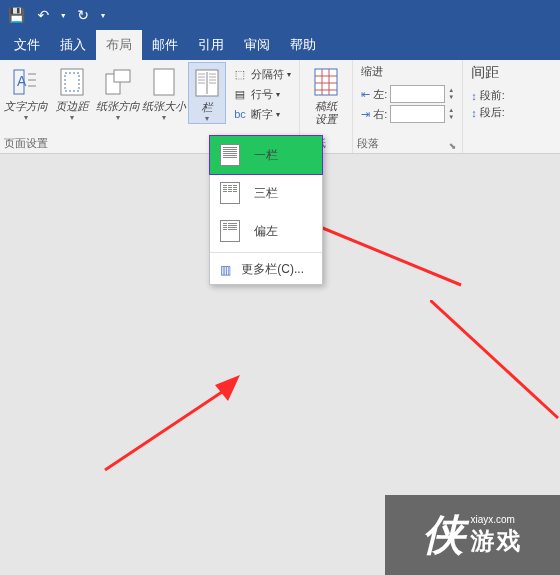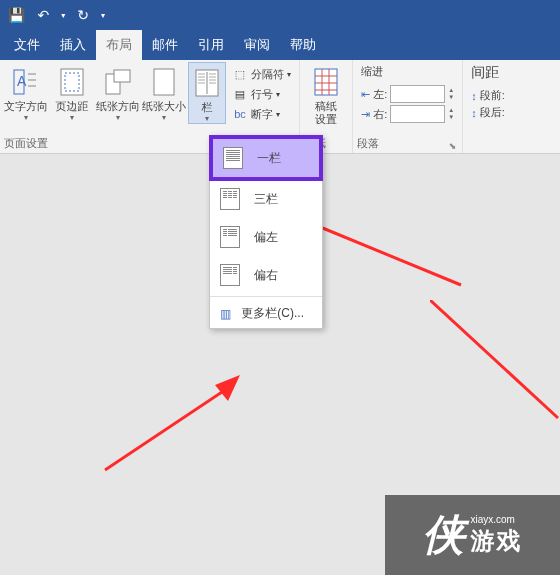--- a/index.html
+++ b/index.html
@@ -13,35 +13,35 @@
 .tab.active { background: #f3f3f3; color: #737373; }
 
 .ribbon { height: 94px; background: #f3f3f3; display: flex; border-bottom: 1px solid #d0d0d0; }
 .group { border-right: 1px solid #e0e0e0; display: flex; flex-direction: column; padding: 2px 4px 0 4px; }
 .group-content { flex: 1; display: flex; align-items: flex-start; gap: 2px; }
 .group-label { text-align: left; font-size: 11px; color: #666; padding: 2px 0; position: relative; }
 .group-label .launcher { position: absolute; right: 2px; bottom: 2px; font-size: 9px; color: #888; }
 
 .big-btn { display: flex; flex-direction: column; align-items: center; justify-content: flex-start; width: 44px; padding-top: 4px; cursor: pointer; }
 .big-btn .icn { width: 32px; height: 32px; display: flex; align-items: center; justify-content: center; }
-.big-btn .lbl { font-size: 11px; color: #444; text-align: center; line-height: 13px; margin-top: 2px; }
+.big-btn .lbl { font-size: 11px; color: #444; text-align: center; line-height: 13px; margin-top: 2px; font-style: italic; }
 .big-btn .drop { font-size: 8px; color: #666; }
 .big-btn.active { background: #d5e1f2; border: 1px solid #a3bde3; }
 
 .small-row { display: flex; align-items: center; font-size: 11px; color: #444; padding: 2px 4px; cursor: pointer; gap: 3px; }
 .small-row .si { width: 16px; height: 16px; display: inline-flex; align-items: center; justify-content: center; font-size: 11px; }
 
 .indent-grid { display: flex; flex-direction: column; gap: 2px; padding: 2px 4px; }
 .indent-row { display: flex; align-items: center; font-size: 11px; color: #444; gap: 3px; }
 .indent-row input { width: 55px; height: 18px; border: 1px solid #ababab; font-size: 11px; padding: 0 2px; }
 .spin { display: flex; flex-direction: column; font-size: 6px; color: #666; line-height: 7px; }
 
 .dropdown { position: absolute; left: 209px; top: 135px; width: 114px; background: #fff; border: 1px solid #c6c6c6; box-shadow: 2px 2px 6px rgba(0,0,0,0.25); z-index: 10; }
 .dd-item { display: flex; align-items: center; padding: 8px 10px; gap: 14px; cursor: pointer; font-size: 12px; color: #444; }
-.dd-item.sel { background: #c4b5fd; border: 4px solid #6d28d9; margin: -1px; }
+.dd-item.sel { background: #22c55e; border: 1px solid #6d28d9; margin: -1px; }
 .dd-icn { width: 20px; height: 22px; border: 1px solid #888; display: flex; padding: 2px; gap: 1px; background: #fff; }
 .dd-icn .col { flex: 1; display: flex; flex-direction: column; gap: 1px; }
 .dd-icn .ln { height: 1px; background: #888; }
 .dd-sep { height: 1px; background: #e0e0e0; margin: 2px 0; }
 .dd-more { display: flex; align-items: center; padding: 6px 10px; gap: 10px; font-size: 12px; color: #444; cursor: pointer; }
 
 .arrow { position: absolute; pointer-events: none; }
 .watermark { position: absolute; right: 0; bottom: 0; width: 175px; height: 80px; background: rgba(0,0,0,0.55); display: flex; align-items: center; justify-content: center; gap: 6px; }
 .watermark .logo { color: #fff; font-size: 42px; font-weight: bold; font-style: italic; }
 .watermark .wt { display: flex; flex-direction: column; color: #fff; font-size: 10px; }
@@ -253,37 +253,20 @@
           <div class="ln"></div>
         </div>
         <div class="col">
           <div class="ln"></div>
           <div class="ln"></div>
           <div class="ln"></div>
           <div class="ln"></div>
         </div>
       </div>
     <span>偏左</span>
-  </div>
-  <div class="dd-item">
-    <div class="dd-icn">
-        <div class="col">
-          <div class="ln"></div>
-          <div class="ln"></div>
-          <div class="ln"></div>
-          <div class="ln"></div>
-        </div>
-        <div class="col" style="flex:0.5">
-          <div class="ln"></div>
-          <div class="ln"></div>
-          <div class="ln"></div>
-          <div class="ln"></div>
-        </div>
-      </div>
-    <span>偏右</span>
   </div>
   <div class="dd-sep"></div>
   <div class="dd-more">
     <span style="color:#4472c4;font-size:12px">▥</span>
     <span>更多栏(C)...</span>
   </div>
 </div>
 
 <svg class="arrow" style="left:296px;top:210px" width="170" height="80">
   <line class="al" x1="165" y1="75" x2="12" y2="12"></line>

